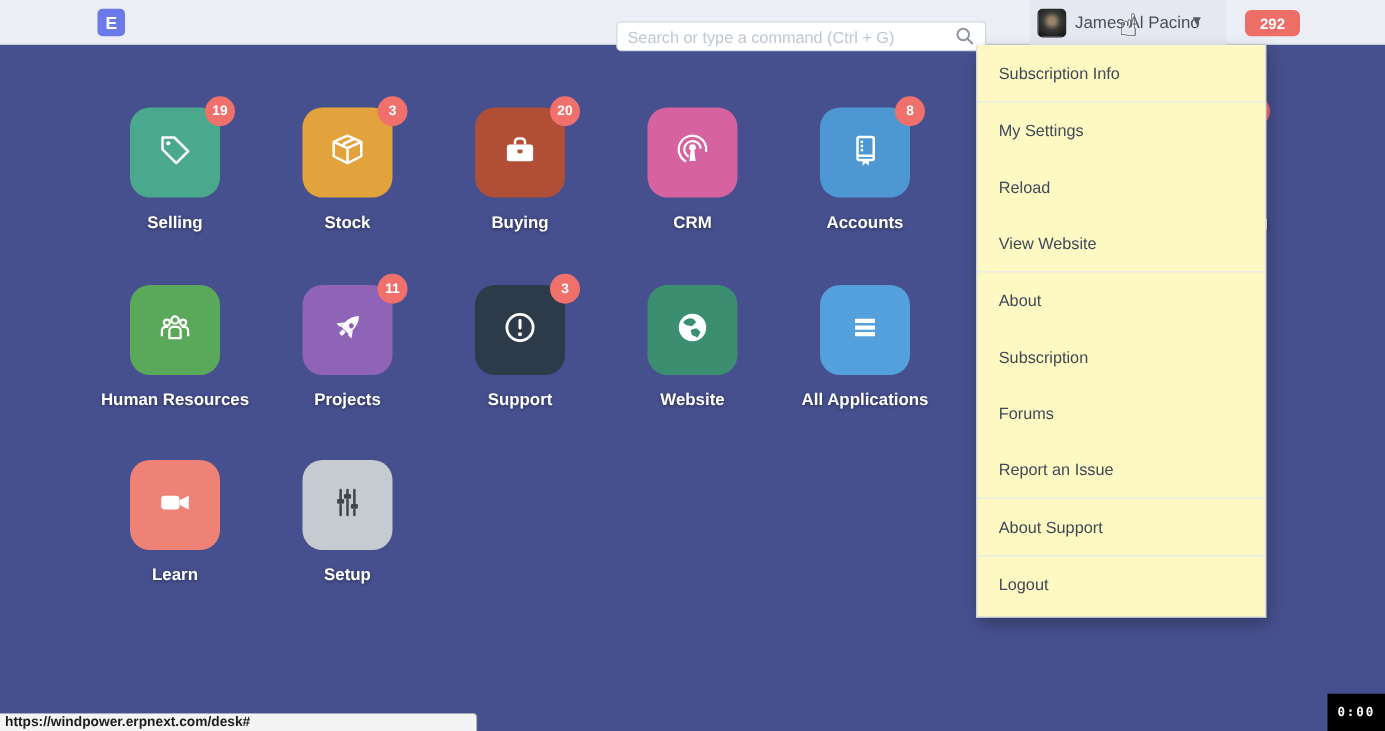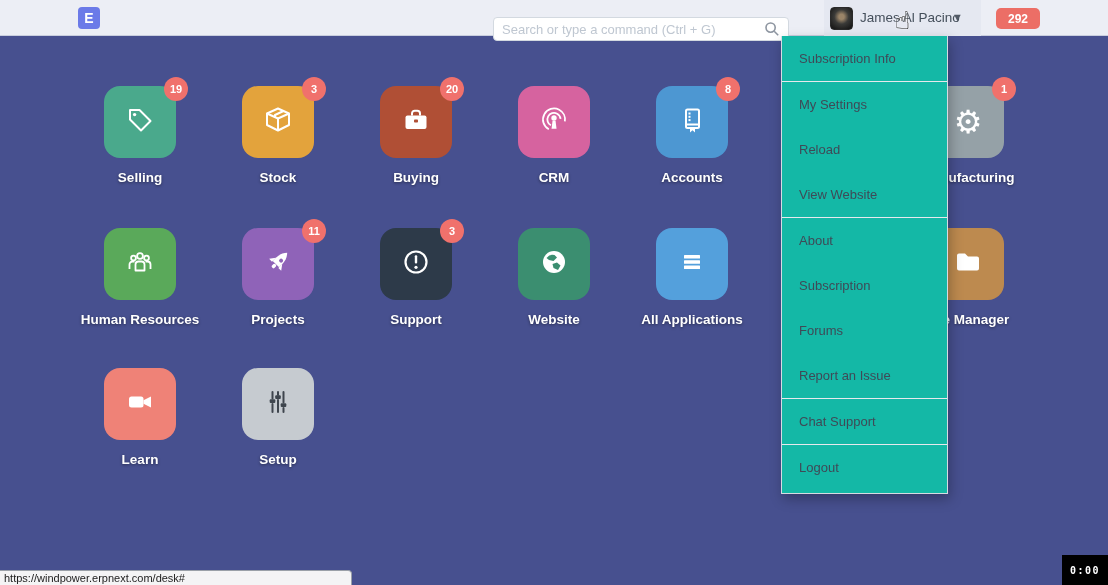--- a/index.html
+++ b/index.html
@@ -27,44 +27,44 @@
             border:1px solid #2a2a2a; }
   .user-name { position:absolute; left:860px; top:0; height:36px; line-height:36px;
                font-size:13.5px; color:#454f5b; }
   .caret { position:absolute; left:952px; top:0; height:36px; line-height:34px;
            font-size:11px; color:#525a66; }
   .notif-badge { position:absolute; left:996px; top:8px; min-width:31px; height:21px;
                  background:#ec6e66; border-radius:5px; color:#fff; font-size:12px; font-weight:bold;
                  display:flex; align-items:center; justify-content:center; padding:0 12px; }
 
   
-  .dropdown { position:absolute; left:781px; top:36px; width:167px; background:#14b8a6;
+  .dropdown { position:absolute; left:781px; top:36px; width:232px; background:#fef9c3;
               border:1px solid #d7dbe2; border-top:none;
               box-shadow:2px 5px 12px rgba(0,0,0,0.28); z-index:50; padding-bottom:3px; }
   .dropdown a { display:block; height:45px; line-height:45px; padding:0 17px;
                 font-size:13px; color:#3f4a57; text-decoration:none; cursor:pointer; }
   .dropdown hr { border:none; border-top:1px solid #e6e9ed; margin:0; }
 
   
   .tile-cell { position:absolute; width:72px; height:56px; z-index:1; }
   .tile { width:72px; height:72px; border-radius:16px; display:flex; align-items:center;
           justify-content:center; cursor:pointer; }
   .tile-badge { position:absolute; top:-9px; right:-12px; width:24px; height:24px;
                 border-radius:50%; background:#f0716c; color:#fff; font-size:11px; font-weight:bold;
                 display:flex; align-items:center; justify-content:center; }
   .tile-label { position:absolute; top:84px; left:50%; transform:translateX(-50%);
                 white-space:nowrap; color:#fff; font-size:13.5px; font-weight:bold;
                 text-shadow:0 1px 3px rgba(0,0,0,0.45); }
   .glyph { color:#fff; font-size:32px; line-height:1; }
 
   
-  .status-bar { position:absolute; left:0; bottom:0; width:352px; height:15px;
+  .status-bar { position:absolute; left:0; bottom:0; width:382px; height:15px;
                 background:#f4f4f5; border:1px solid #9aa0a8; border-left:none; border-bottom:none;
                 border-top-right-radius:4px; font-size:11px; color:#1c1c1c;
-                line-height:14px; padding-left:4px; overflow:hidden; z-index:70; }
+                line-height:14px; padding-left:4px; overflow:hidden; z-index:70;font-weight:bold; }
   .recorder { position:absolute; right:0; bottom:0; width:46px; height:30px; background:#000;
               color:#fff; font-family:"DejaVu Sans Mono", monospace; font-size:10px; font-weight:bold;
               letter-spacing:1.5px; display:flex; align-items:center; justify-content:center; z-index:70; }
 
   
   .cursor { position:absolute; left:895px; top:6px; z-index:60; font-size:25px; color:#111;
             text-shadow:0 0 2px #fff, 0 0 2px #fff; pointer-events:none;
             font-family:"DejaVu Sans", sans-serif; }
 </style>
 </head>
@@ -95,21 +95,21 @@
     <hr>
     <a>My Settings</a>
     <a>Reload</a>
     <a>View Website</a>
     <hr>
     <a>About</a>
     <a>Subscription</a>
     <a>Forums</a>
     <a>Report an Issue</a>
     <hr>
-    <a>Chat Support</a>
+    <a>About Support</a>
     <hr>
     <a>Logout</a>
   </div>
 
   <div class="tile-cell" style="left:104px; top:86px;">
     <div class="tile" style="background: rgb(74, 169, 140);">
       <span>
         <svg width="30" height="30" viewBox="0 0 30 30" fill="none" stroke="#fff" stroke-width="2" stroke-linejoin="round">
           <path d="M5 5 h9.5 l11 11 -9.5 9.5 L5 14.5 Z"></path>
             <circle cx="9.6" cy="9.6" r="1.7" fill="#fff" stroke="none"></circle>

